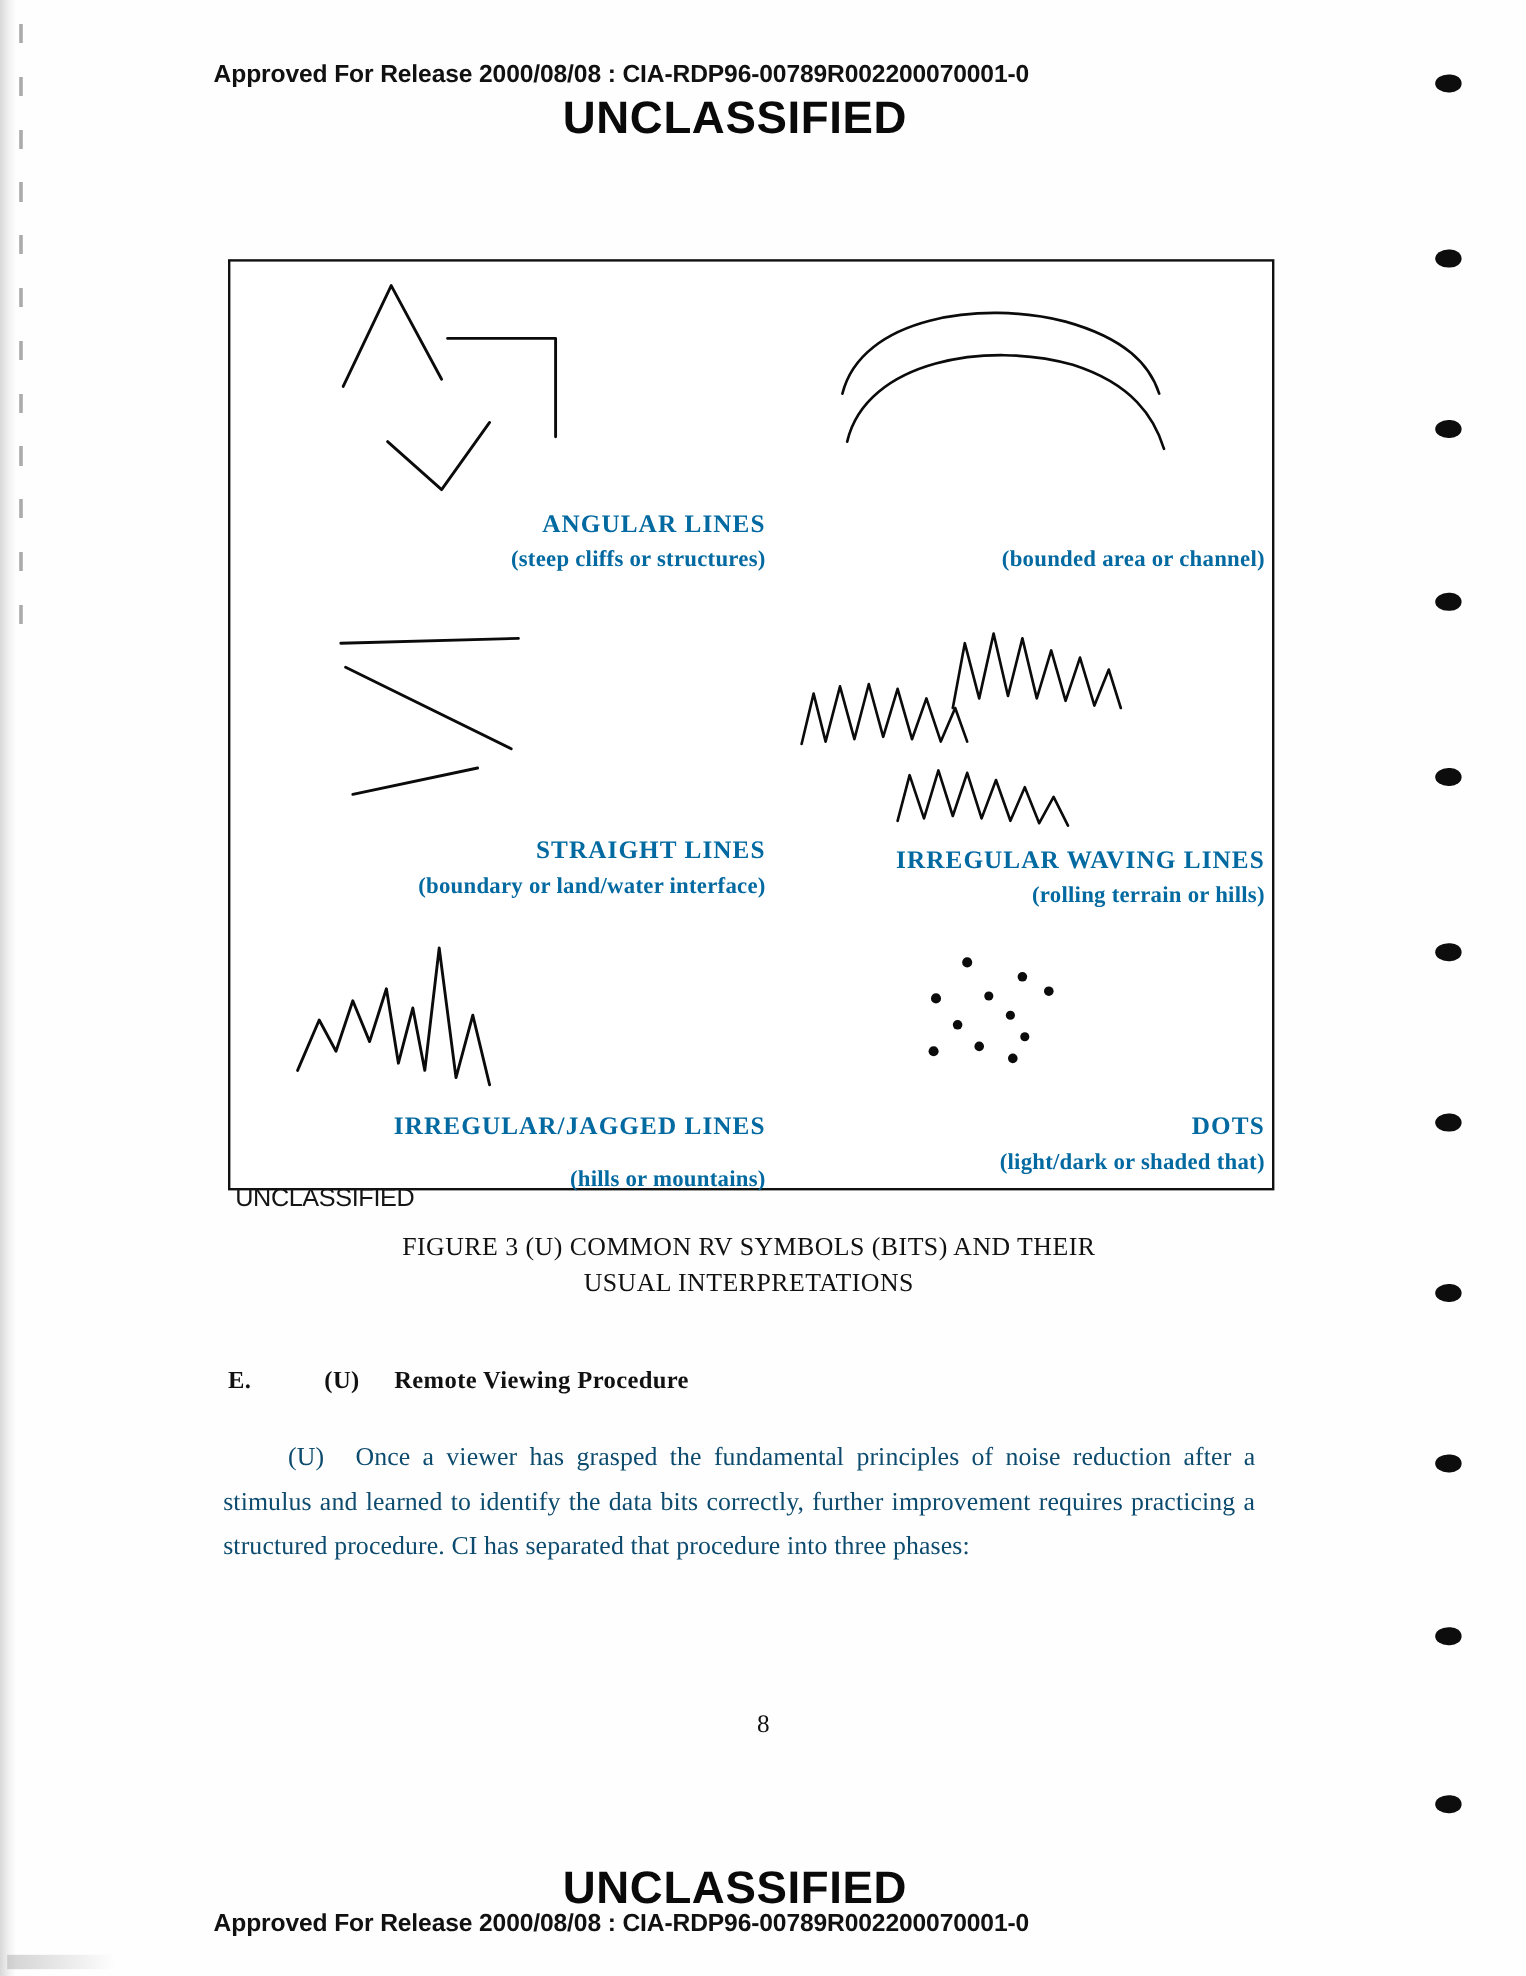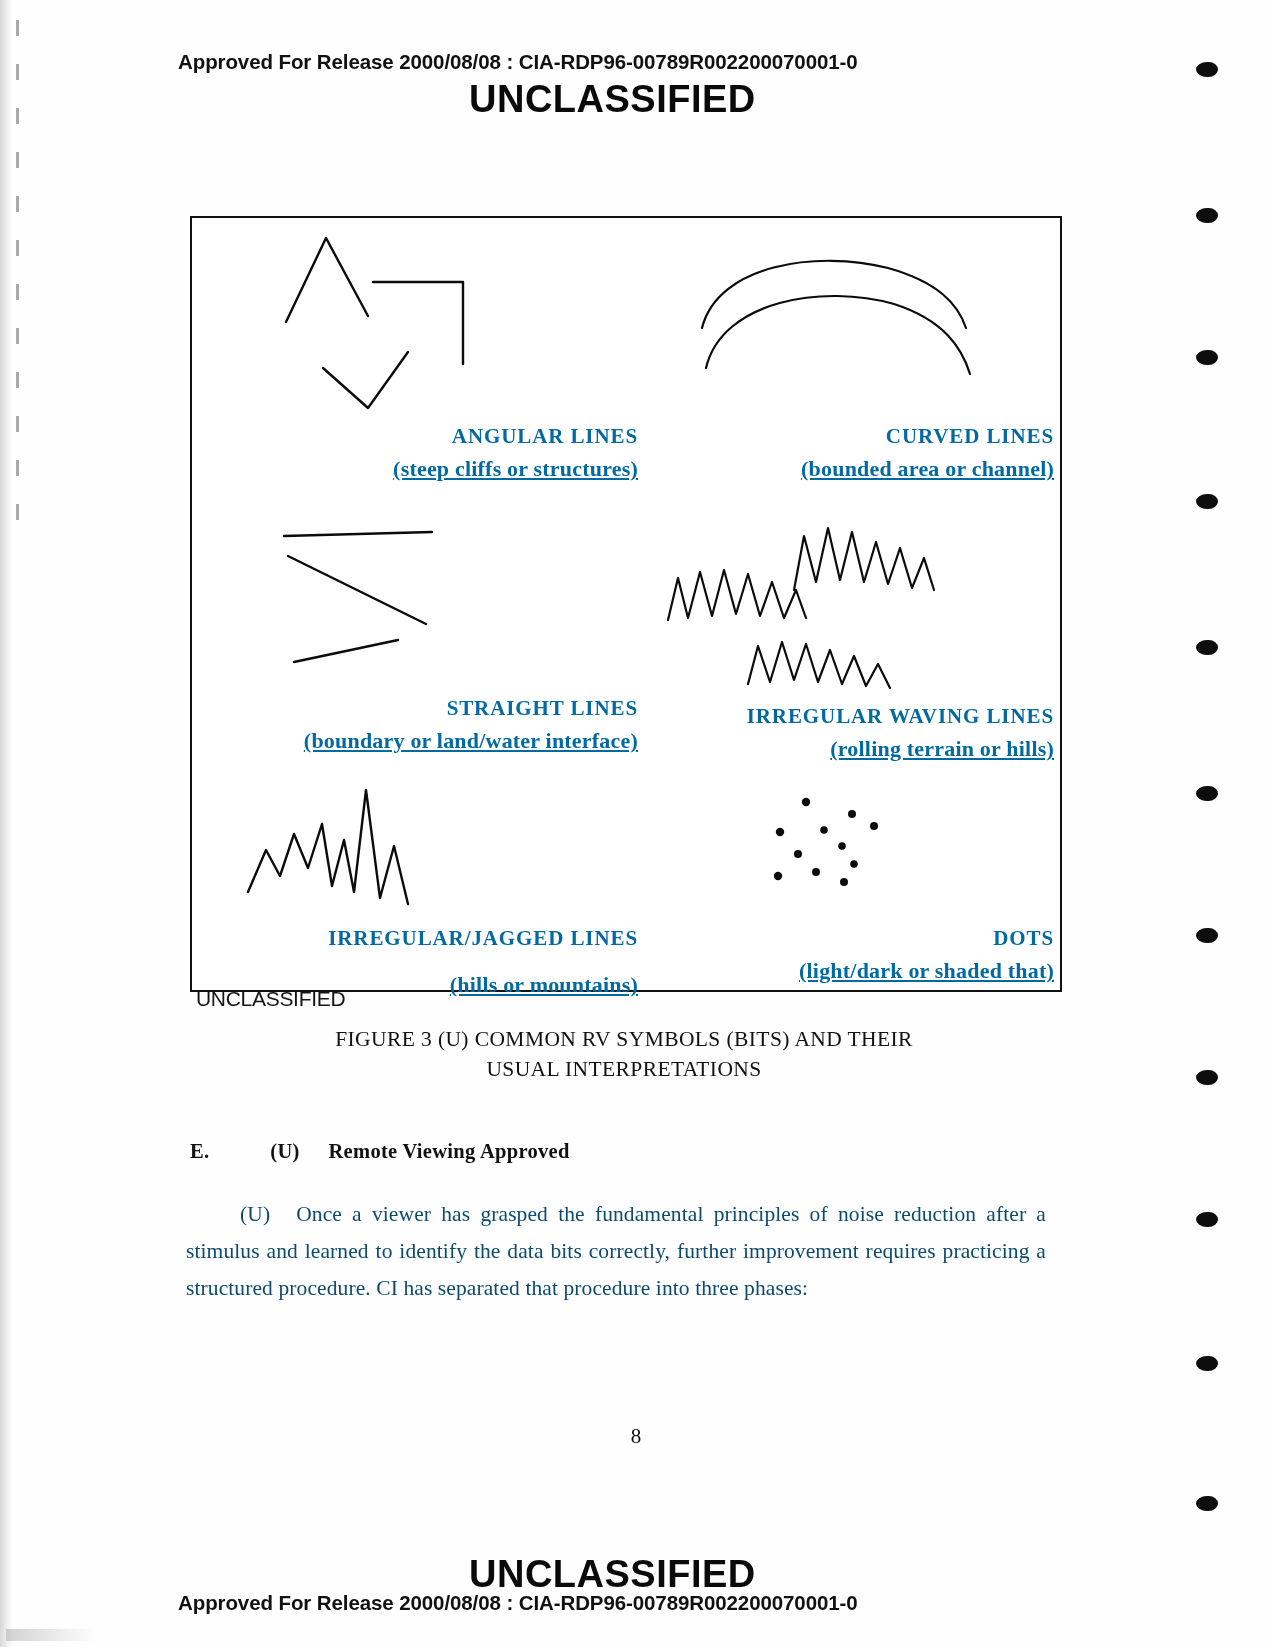--- a/index.html
+++ b/index.html
@@ -104,23 +104,22 @@
     text-align: right;
     font-family: "Liberation Serif", serif;
     font-weight: bold;
     color: #0369a1;
   }
   .cap-title {
     font-size: 21px;
     letter-spacing: 0.9px;
   }
   .cap-sub {
-    font-size: 22px;
+    font-size: 19px;
     letter-spacing: 0.2px;
-    text-decoration: underline;
   }
 
   
   #cell-angular   { left: 6px;   top: 6px;   width: 440px; height: 265px; }
   #cell-curved    { left: 446px; top: 6px;   width: 416px; height: 265px; }
   #cell-straight  { left: 6px;   top: 280px; width: 440px; height: 275px; }
   #cell-waving    { left: 446px; top: 280px; width: 416px; height: 275px; }
   #cell-jagged    { left: 6px;   top: 562px; width: 440px; height: 205px; }
   #cell-dots      { left: 446px; top: 562px; width: 416px; height: 205px; }
 
@@ -230,21 +229,20 @@
       <div class="cap cap-sub" style="top:232px;">(steep cliffs or structures)</div>
     </div>
 
     <div class="cell" id="cell-curved">
       <div class="cell-art">
         <svg width="416" height="190" viewBox="0 0 416 190">
           <path class="ink" stroke-width="2.2" d="M 64 104 C 80 40 180 26 250 44 C 300 58 320 80 328 104"></path>
           <path class="ink" stroke-width="2.2" d="M 68 144 C 84 76 186 60 256 80 C 306 96 324 124 332 150"></path>
         </svg>
       </div>
-      <div class="cap cap-title" style="top:200px;">CURVED LINES</div>
       <div class="cap cap-sub" style="top:232px;">(bounded area or channel)</div>
     </div>
 
     <div class="cell" id="cell-straight">
       <div class="cell-art">
         <svg width="440" height="190" viewBox="0 0 440 190">
           <path class="ink" stroke-width="2.4" d="M 86 38 L 234 34"></path>
           <path class="ink" stroke-width="2.4" d="M 90 58 L 228 126"></path>
           <path class="ink" stroke-width="2.4" d="M 96 164 L 200 142"></path>
         </svg>
@@ -309,21 +307,21 @@
   <div id="figure-caption">
     <div>FIGURE 3  (U)  COMMON RV SYMBOLS (BITS) AND THEIR</div>
     <div>USUAL INTERPRETATIONS</div>
   </div>
 
   <div id="section-heading">
     <span>E.</span>
     <span class="sp1"></span>
     <span>(U)</span>
     <span class="sp2"></span>
-    <span>Remote Viewing Approved</span>
+    <span>Remote Viewing Procedure</span>
   </div>
 
   <div id="body-paragraph">
     <span class="indent"></span><span>(U)</span><span class="gap"></span><span>Once a viewer has grasped the fundamental principles of noise reduction after a stimulus and learned to identify the data bits correctly, further improvement requires practicing a structured procedure.  CI has separated that procedure into three phases:</span>
   </div>
 
   <div id="page-number">8</div>
 
   <div class="unclassified-big" id="unclassified-bottom">UNCLASSIFIED</div>
 

